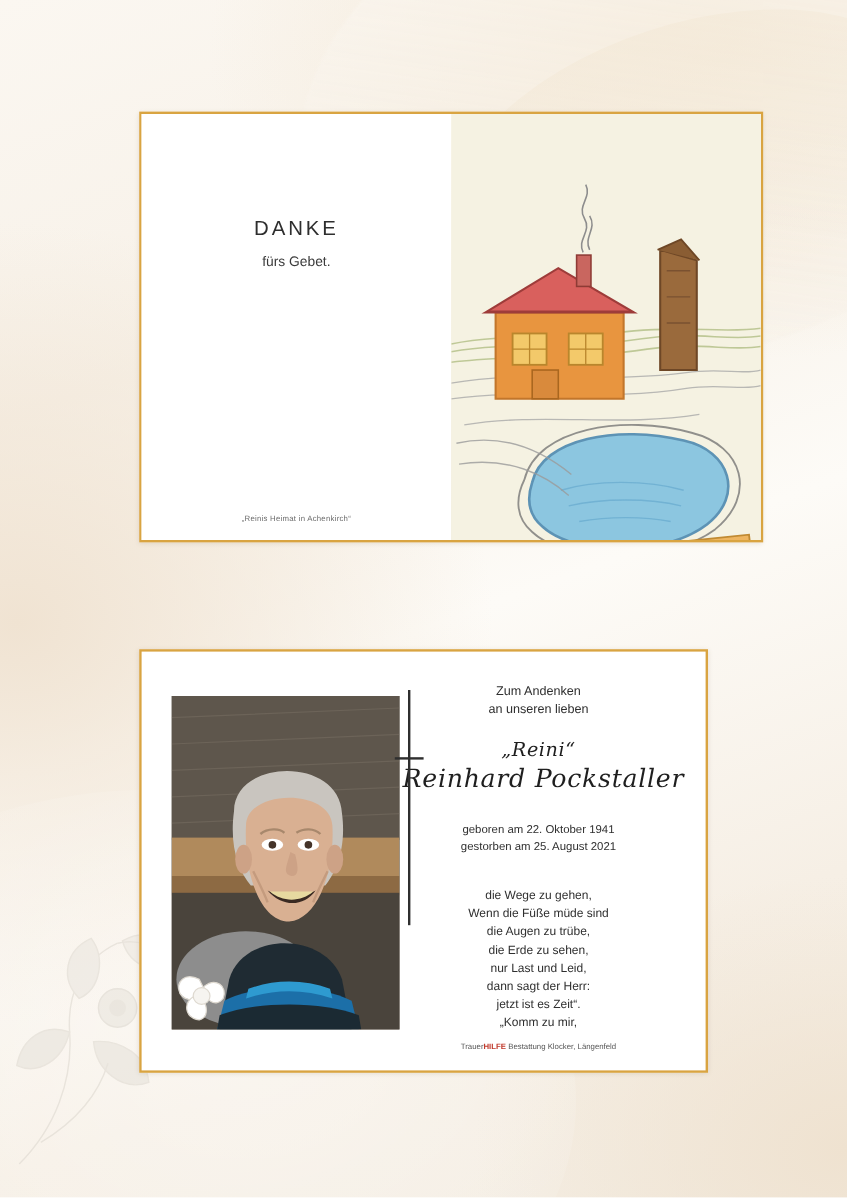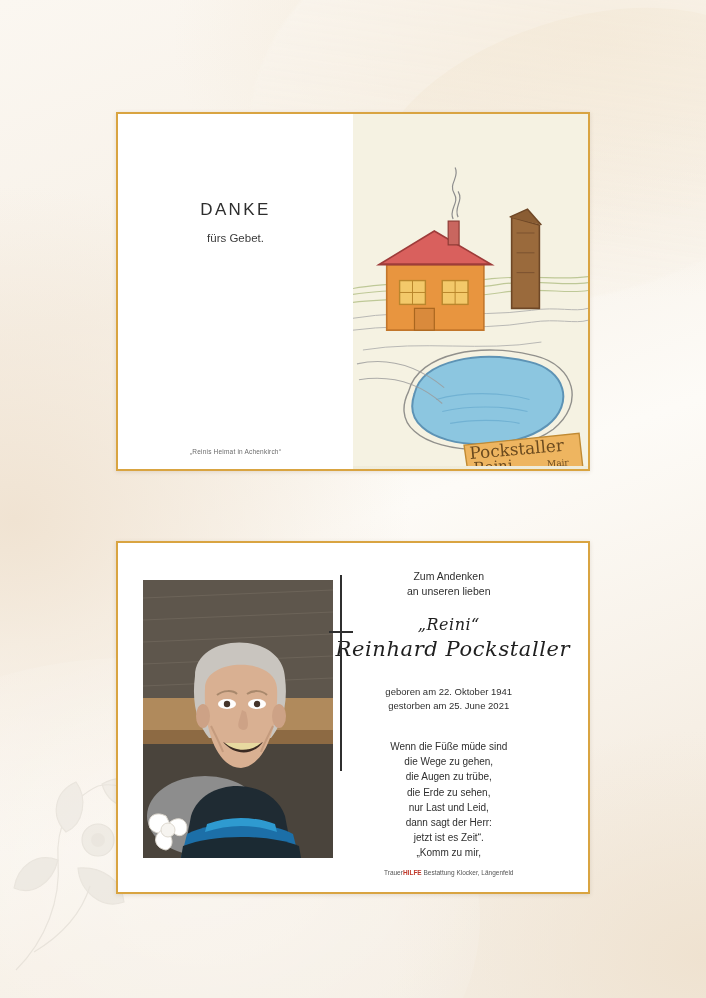--- a/index.html
+++ b/index.html
@@ -68,22 +68,22 @@
     position: absolute;
     background: #ffffff;
     border: 2px solid #d9a441;
     box-sizing: border-box;
     box-shadow: 0 1px 4px rgba(120,100,70,.18);
   }
 
   
   .card-top {
     left: 116px;
-    top: 112px;
-    width: 474px;
+    top: 93px;
+    width: 520px;
     height: 359px;
     display: flex;
   }
   .top-left {
     width: 50%;
     height: 100%;
     position: relative;
     background: #ffffff;
   }
   .danke-block {
@@ -389,26 +389,26 @@
       <div class="mem-intro">
         <div>Zum Andenken</div>
         <div>an unseren lieben</div>
       </div>
 
       <div class="mem-name-nick">„Reini“</div>
       <div class="mem-name-full">Reinhard Pockstaller</div>
 
       <div class="mem-dates">
         <div>geboren am 22. Oktober 1941</div>
-        <div>gestorben am 25. June 2021</div>
+        <div>gestorben am 25. August 2021</div>
       </div>
 
       <div class="mem-verse">
+        <div>die Wege zu gehen,</div>
         <div>Wenn die Füße müde sind</div>
-        <div>die Wege zu gehen,</div>
         <div>die Augen zu trübe,</div>
         <div>die Erde zu sehen,</div>
         <div>nur Last und Leid,</div>
         <div>dann sagt der Herr:</div>
         <div>jetzt ist es Zeit“.</div>
         <div>„Komm zu mir,</div>
       </div>
 
       <div class="mem-footer">
         <span class="brand-trauer">Trauer</span><span class="brand-hilfe">HILFE</span>

